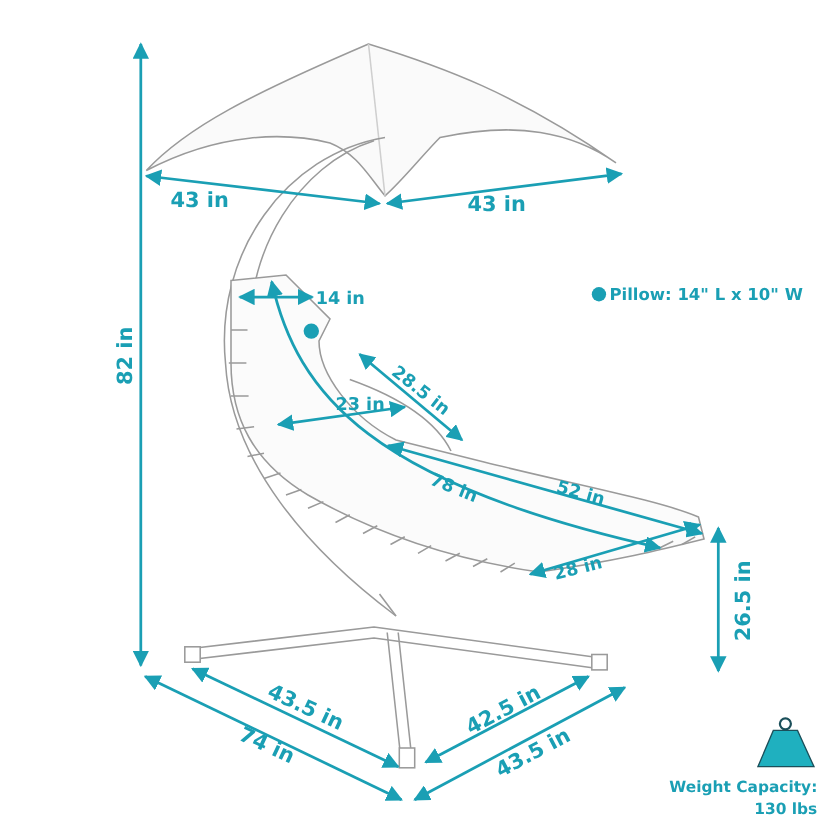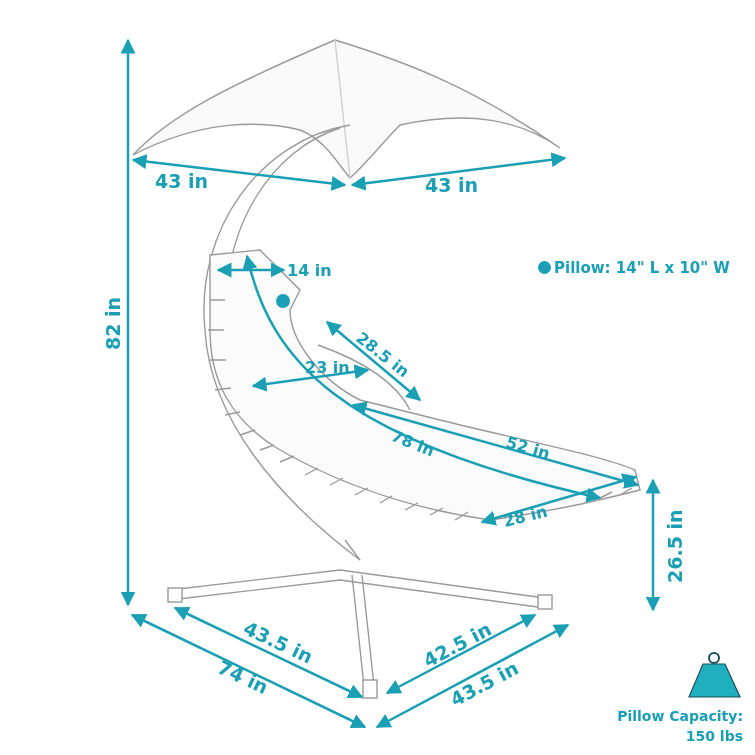--- a/index.html
+++ b/index.html
@@ -79,15 +79,15 @@
     <circle cx="714" cy="658" r="5" fill="none" stroke="#1b4f5a" stroke-width="2"></circle>
     <path d="M703,664 L725,664 L740,697 L689,697 Z" fill="#1fb0bf" stroke="#1b4f5a" stroke-width="1.2"></path>
   </g>
 </svg>
 
 <div class="info" style="left:538px;top:259px;font-size:15px;white-space:nowrap;">
   <span style="display:inline-block;width:13px;height:13px;border-radius:50%;background:#1a9fb4;vertical-align:-1px;margin-right:3px;"></span><span>Pillow: 14" L x 10" W</span>
 </div>
 
 <div class="info" style="right:12px;top:706px;text-align:right;font-size:14px;line-height:20px;">
-  <div>Pillow Capacity:</div>
-  <div>150 lbs</div>
+  <div>Weight Capacity:</div>
+  <div>130 lbs</div>
 </div>
 
 </body></html>

